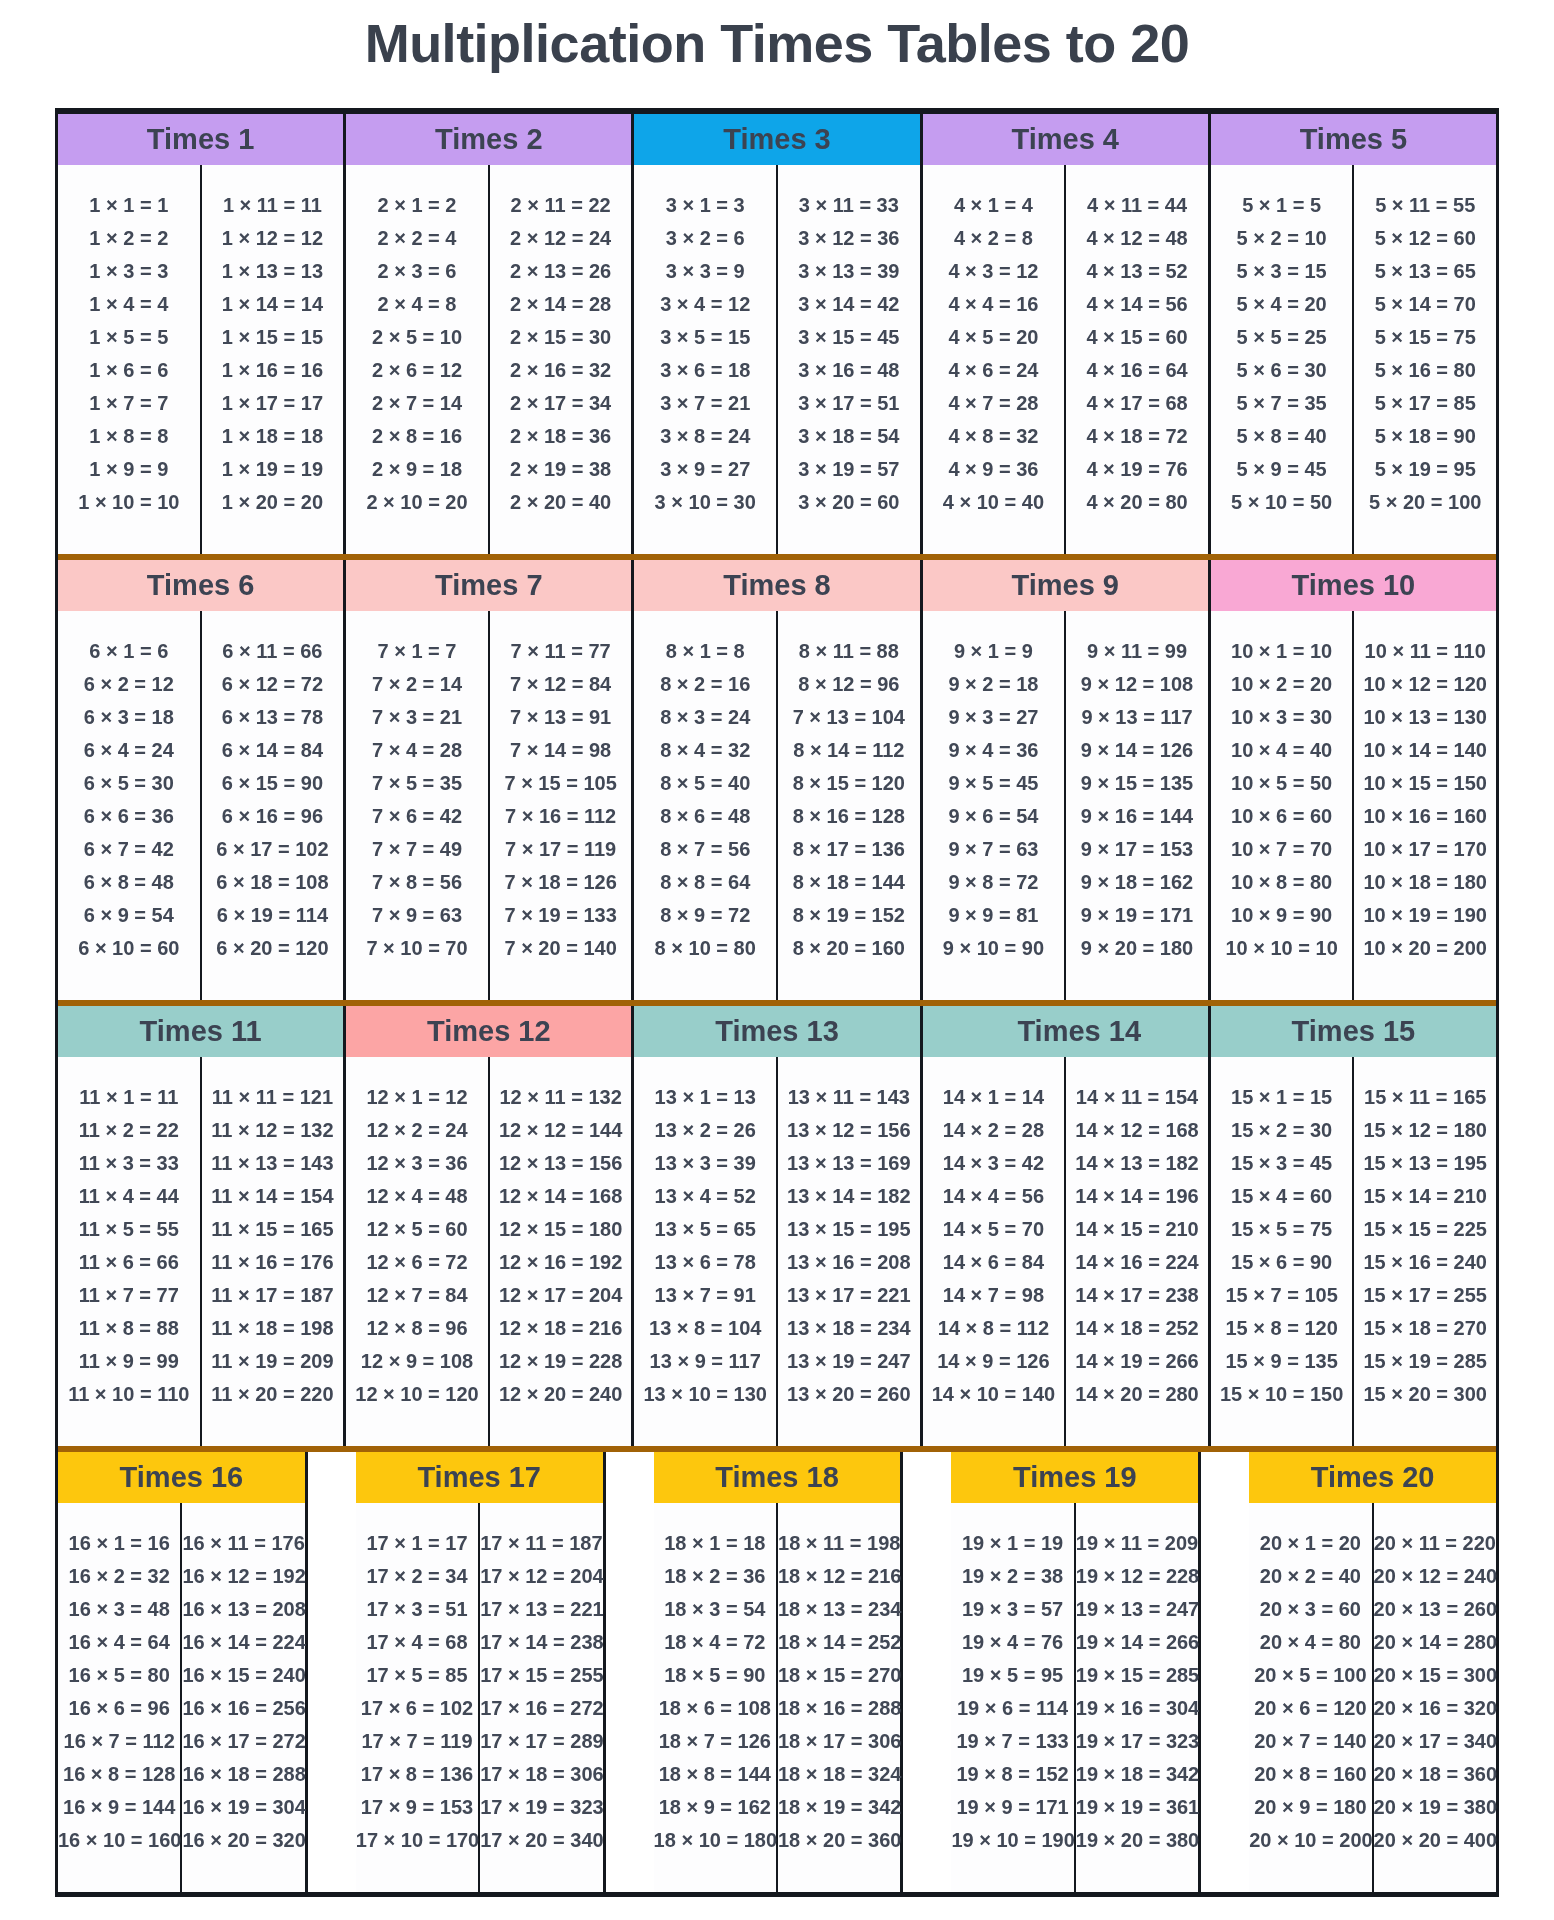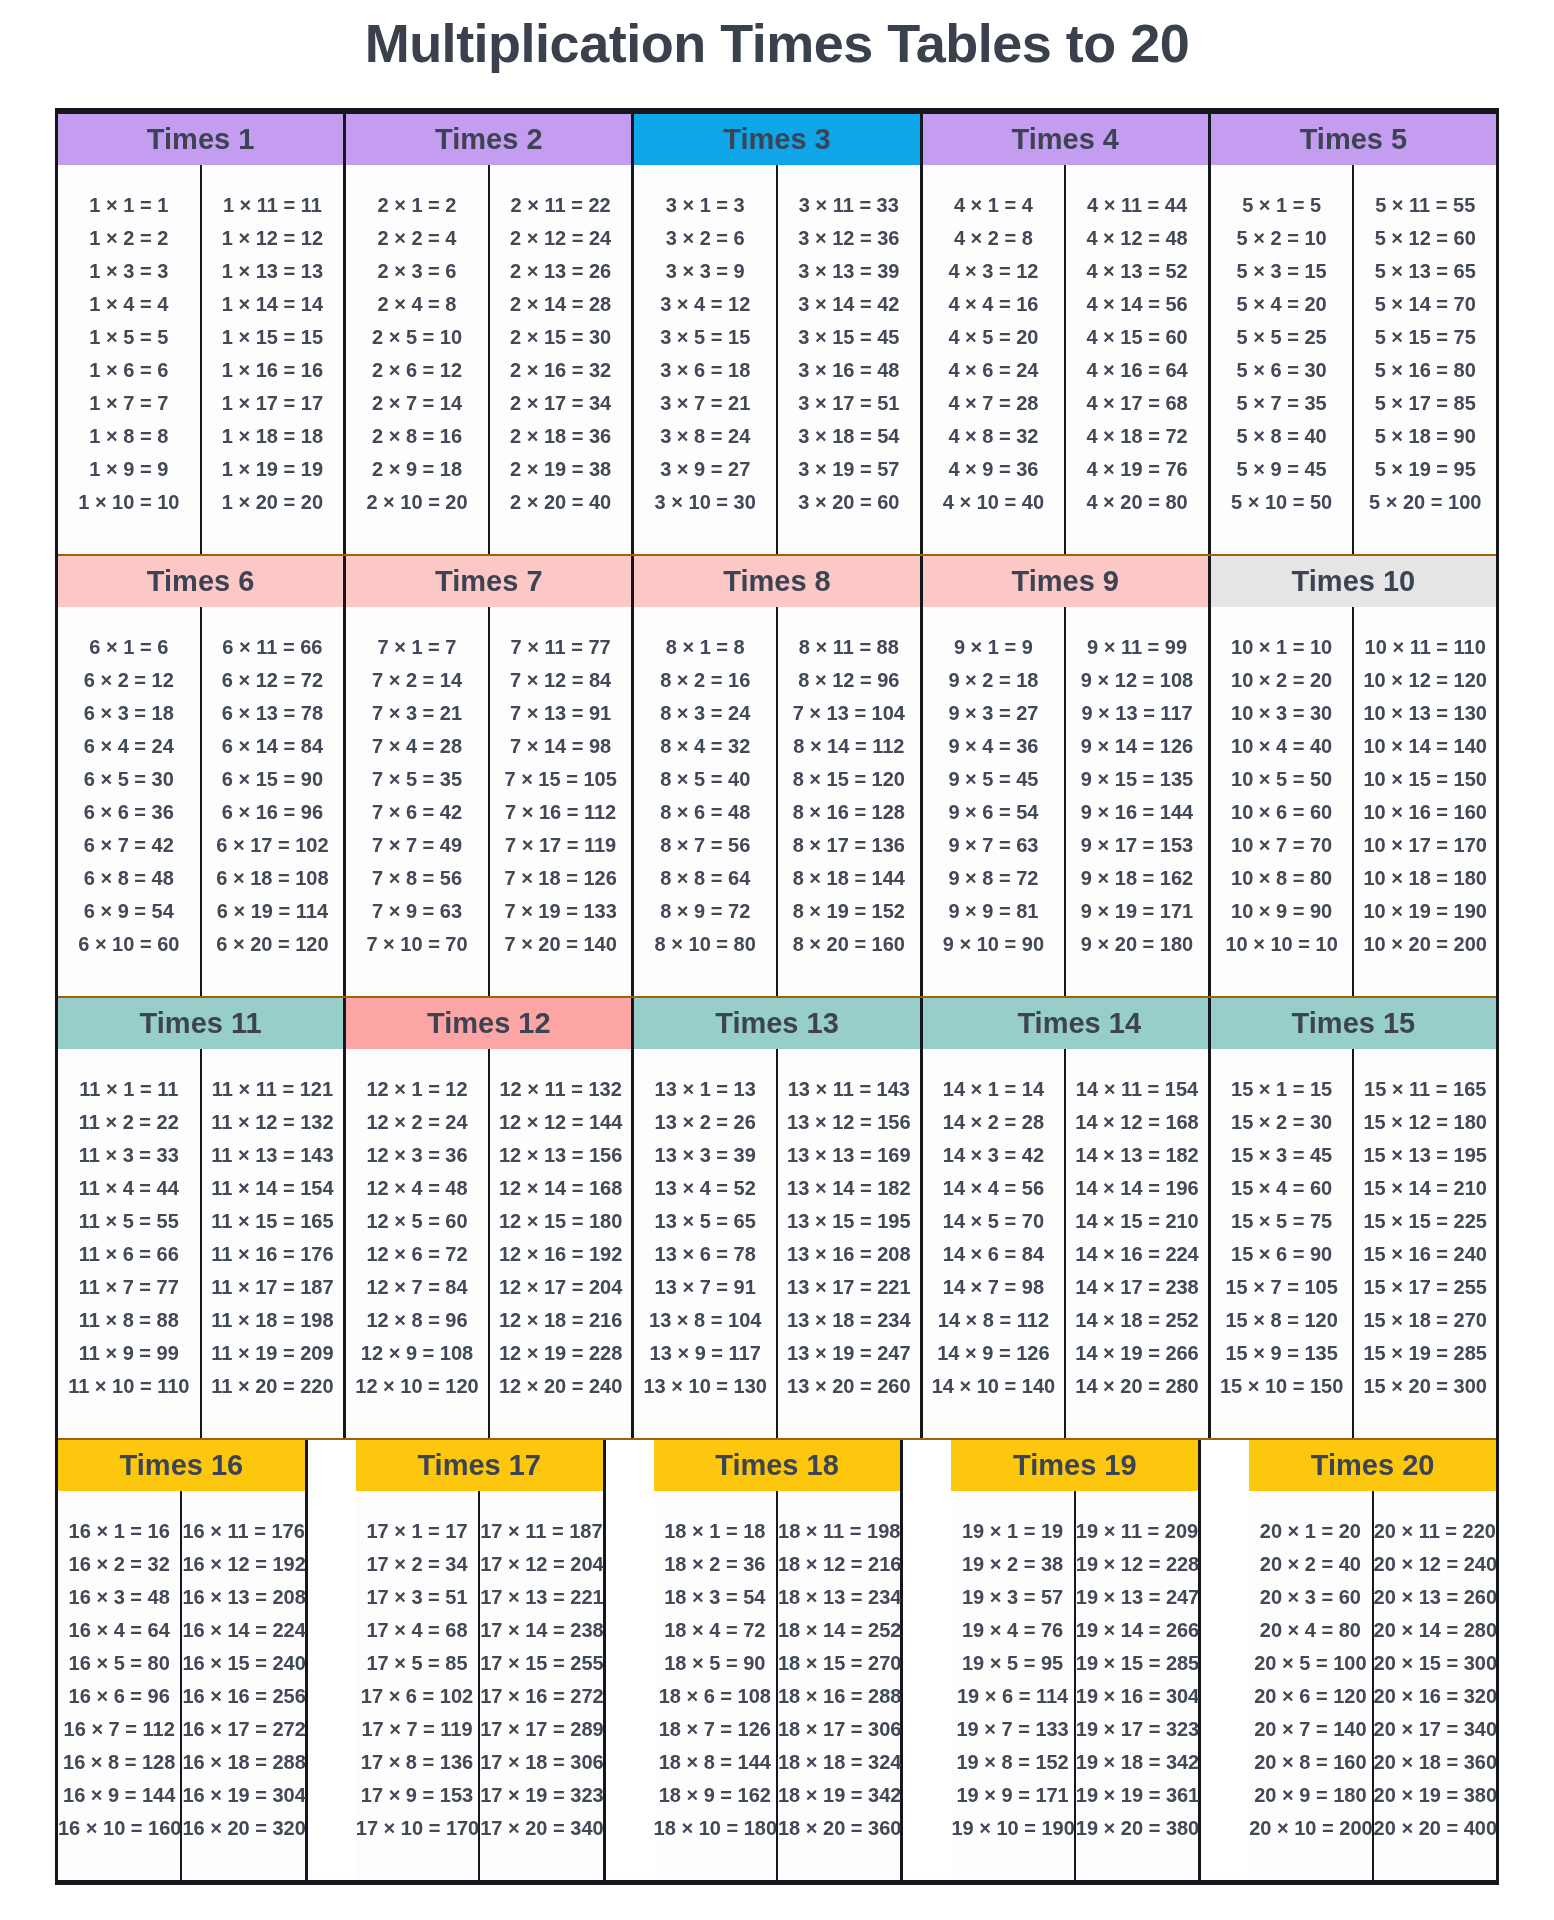--- a/index.html
+++ b/index.html
@@ -25,21 +25,21 @@
     line-height: 54px;
   }
   .grid {
     margin: 38px 55px 0 55px;
     border: 3px solid #14181e;
     border-top-width: 6px;
     border-bottom-width: 5px;
   }
   .band {
     display: flex;
-    border-bottom: 2px solid #a16207;
+    border-bottom: 6px solid #a16207;
   }
   .band:last-child { border-bottom: none; gap: 48px; }
   .block {
     flex: 1 1 0;
     border-right: 3px solid #14181e;
     display: flex;
     flex-direction: column;
     min-width: 0;
   }
   .block:last-child { border-right: none; }
@@ -337,21 +337,21 @@
               <div class="eq">9 × 15 = 135</div>
               <div class="eq">9 × 16 = 144</div>
               <div class="eq">9 × 17 = 153</div>
               <div class="eq">9 × 18 = 162</div>
               <div class="eq">9 × 19 = 171</div>
               <div class="eq">9 × 20 = 180</div>
             </div>
           </div>
         </div>
         <div class="block">
-          <div class="block-header" style="background: #e5e5e5;">Times 10</div>
+          <div class="block-header" style="background: #f9a8d4;">Times 10</div>
           <div class="block-body">
             <div class="eq-col left">
               <div class="eq">10 × 1 = 10</div>
               <div class="eq">10 × 2 = 20</div>
               <div class="eq">10 × 3 = 30</div>
               <div class="eq">10 × 4 = 40</div>
               <div class="eq">10 × 5 = 50</div>
               <div class="eq">10 × 6 = 60</div>
               <div class="eq">10 × 7 = 70</div>
               <div class="eq">10 × 8 = 80</div>

